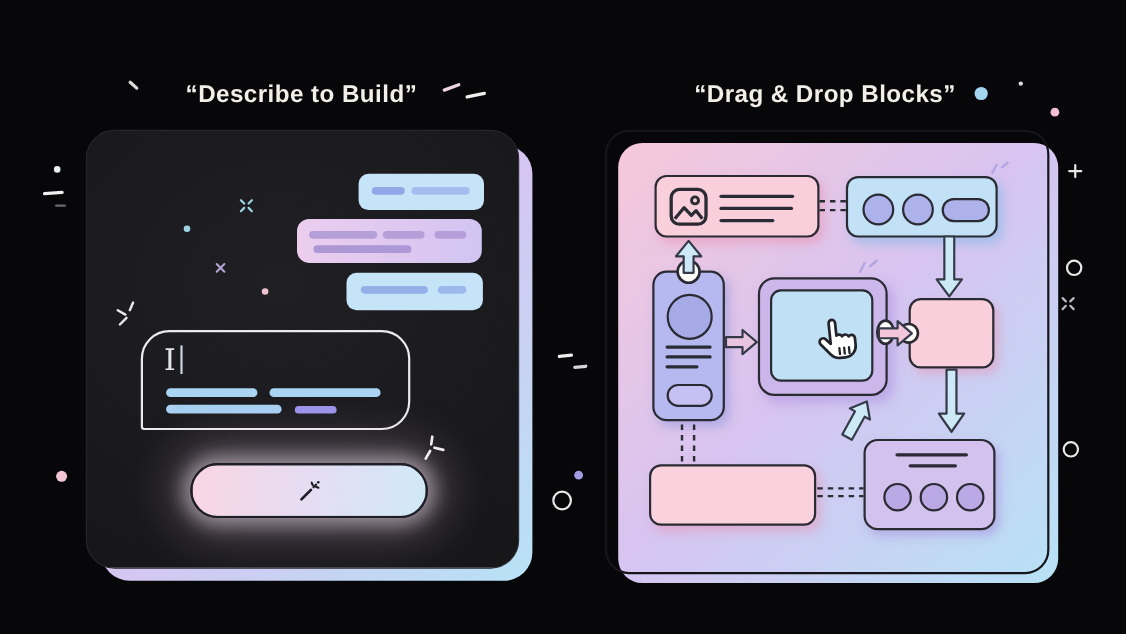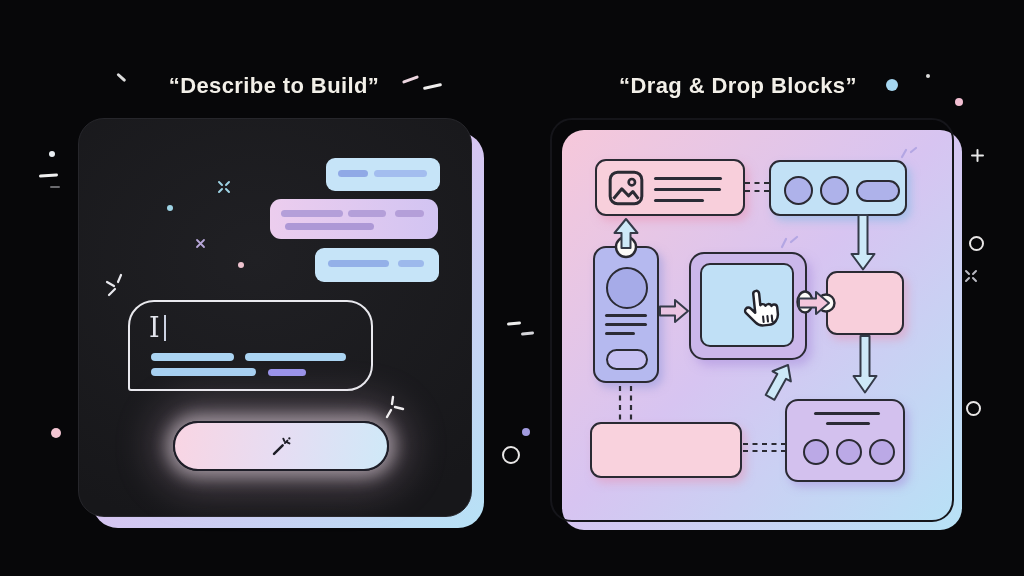--- a/index.html
+++ b/index.html
@@ -39,21 +39,21 @@
            color:#1d1d26;font-size:20px;font-weight:500;font-family:"Liberation Sans",sans-serif;}
   .flow-svg{position:absolute;left:0;top:0;pointer-events:none;}
   svg{display:block;}
 </style>
 </head>
 <body>
 
 <div class="stage">
 
   <div class="title" style="left:78px;width:392px;">“Describe to Build”</div>
-  <div class="title" style="left:538px;width:400px;text-align:center;">“Drag &amp; Drop Blocks”</div>
+  <div class="title" style="left:550px;width:400px;text-align:center;">“Drag &amp; Drop Blocks”</div>
 
   <div class="dot" style="left:49px;top:151px;width:6px;height:6px;background:#e9eef3;"></div>
   <div class="dash" style="left:39px;top:174px;width:19px;height:3px;background:#f0f0f0;transform:rotate(-4deg);"></div>
   <div class="dash" style="left:50px;top:186px;width:10px;height:2px;background:#6a6a6e;"></div>
   <div class="dot" style="left:51px;top:428px;width:10px;height:10px;background:#f3c6d3;"></div>
   <div class="dash" style="left:116px;top:76px;width:11px;height:2.5px;background:#dcdcdc;transform:rotate(42deg);"></div>
   <div class="dash" style="left:402px;top:78px;width:17px;height:3px;background:#edd6e0;transform:rotate(-20deg);"></div>
   <div class="dash" style="left:423px;top:85px;width:19px;height:3px;background:#f0efee;transform:rotate(-12deg);"></div>
   <div class="dot" style="left:886px;top:79px;width:12px;height:12px;background:#a5d6f0;"></div>
   <div class="dot" style="left:926px;top:74px;width:4px;height:4px;background:#dcdcdc;"></div>

